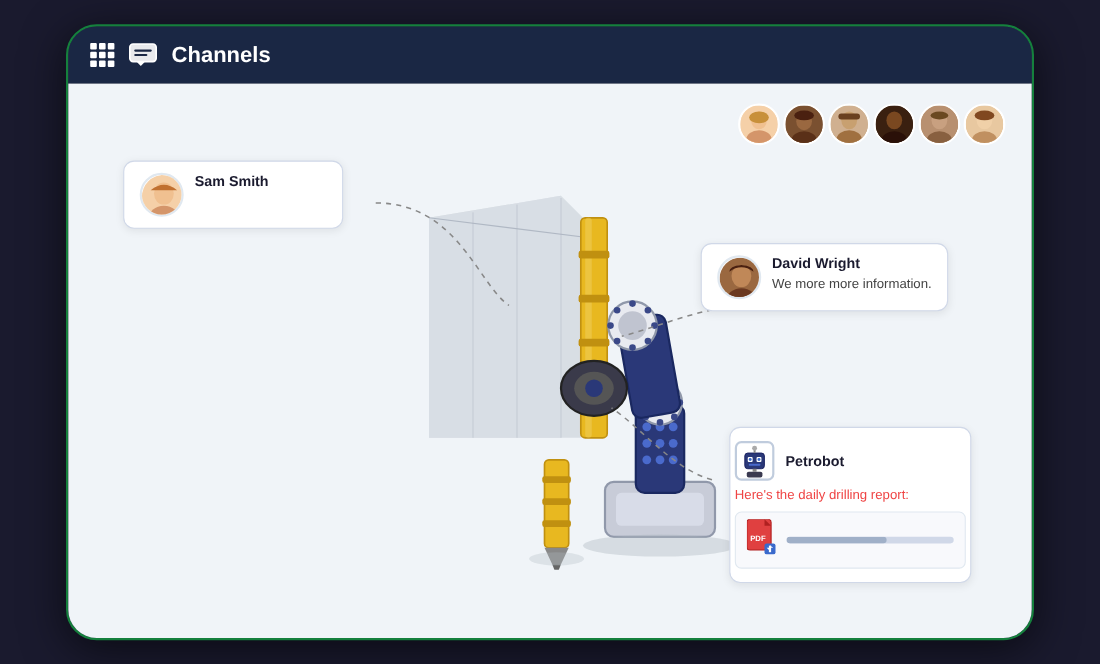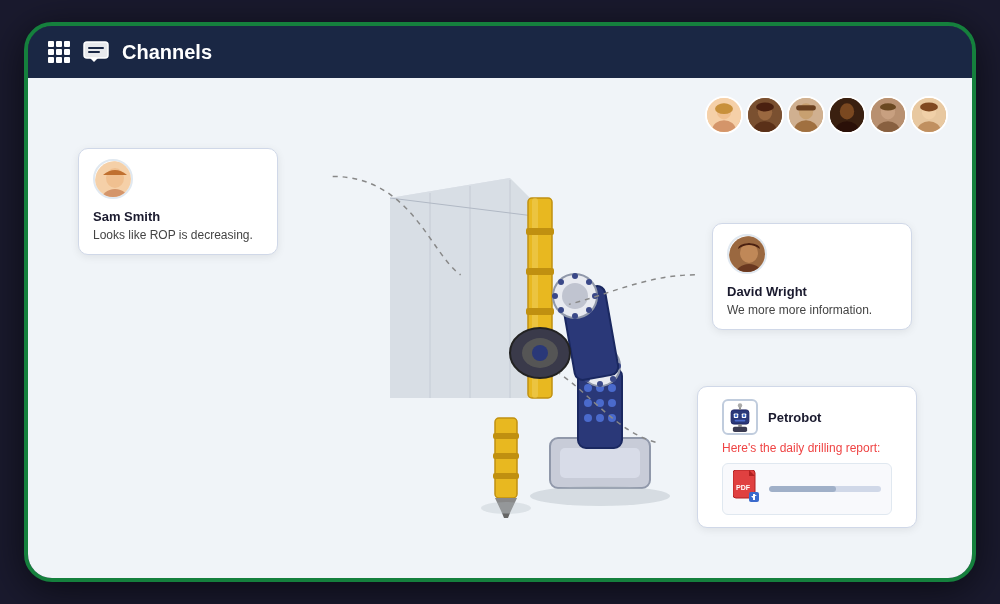--- a/index.html
+++ b/index.html
@@ -7,25 +7,25 @@
       background: #1a1a2e;
       display: flex;
       justify-content: center;
       align-items: center;
       width: 1000px;
       height: 604px;
       overflow: hidden;
     }
 
     .device-frame {
-      width: 952px;
+      width: 880px;
       height: 560px;
       background: #1c1c2e;
       border-radius: 28px;
-      border: 4px solid #15803d;
+      border: 2px solid #15803d;
       box-shadow: 0 8px 40px rgba(0,0,0,0.6), inset 0 0 0 2px #3a3a5e;
       overflow: hidden;
       display: flex;
       flex-direction: column;
     }
 
     .title-bar {
       background: #1a2744;
       height: 52px;
       display: flex;
@@ -82,21 +82,20 @@
       background: white;
       border: 1.5px solid #d0d8e8;
       border-radius: 10px;
       padding: 10px 14px;
       display: flex;
       align-items: flex-start;
       gap: 10px;
       box-shadow: 0 2px 8px rgba(0,0,0,0.08);
       min-width: 200px;
       max-width: 240px;
-      flex-direction: column;
     }
 
     .bubble-avatar {
       width: 40px;
       height: 40px;
       border-radius: 50%;
       flex-shrink: 0;
       overflow: hidden;
       border: 2px solid #e0e8f0;
     }
@@ -119,21 +118,21 @@
       color: #444;
       line-height: 1.4;
     }
 
     
     .petrobot-bubble {
       position: absolute;
       background: white;
       border: 1.5px solid #d0d8e8;
       border-radius: 10px;
-      padding: 12px 24px;
+      padding: 12px 4px;
       box-shadow: 0 2px 8px rgba(0,0,0,0.08);
       min-width: 220px;
     }
 
     .petrobot-header {
       display: flex;
       align-items: center;
       gap: 10px;
       margin-bottom: 6px;
     }
@@ -409,25 +408,24 @@
       <div class="bubble-avatar">
         <svg viewBox="0 0 40 40" xmlns="http://www.w3.org/2000/svg" width="40" height="40">
           <rect width="40" height="40" fill="#f5d0a8" rx="20"></rect>
           <ellipse cx="20" cy="17" rx="9" ry="10" fill="#f0c090"></ellipse>
           <ellipse cx="20" cy="40" rx="14" ry="12" fill="#d4956a"></ellipse>
           <path d="M8 14 Q20 4 32 14" fill="#c07030"></path>
         </svg>
       </div>
       <div class="bubble-content">
         <div class="bubble-name">Sam Smith</div>
-        <div class="bubble-message">Looks like ROP is decreasing.</div>
       </div>
     </div>
 
-    <div class="chat-bubble" style="top: 145px; right: 60px;">
+    <div class="chat-bubble" style="top: 145px; right: 76px;">
       <div class="bubble-avatar">
         <svg viewBox="0 0 40 40" xmlns="http://www.w3.org/2000/svg" width="40" height="40">
           <rect width="40" height="40" fill="#9a6840" rx="20"></rect>
           <ellipse cx="20" cy="17" rx="9" ry="10" fill="#c08858"></ellipse>
           <ellipse cx="20" cy="40" rx="14" ry="12" fill="#6a3820"></ellipse>
           <path d="M9 13 Q20 5 31 13 Q31 8 20 7 Q9 8 9 13" fill="#4a2010"></path>
         </svg>
       </div>
       <div class="bubble-content">
         <div class="bubble-name">David Wright</div>

